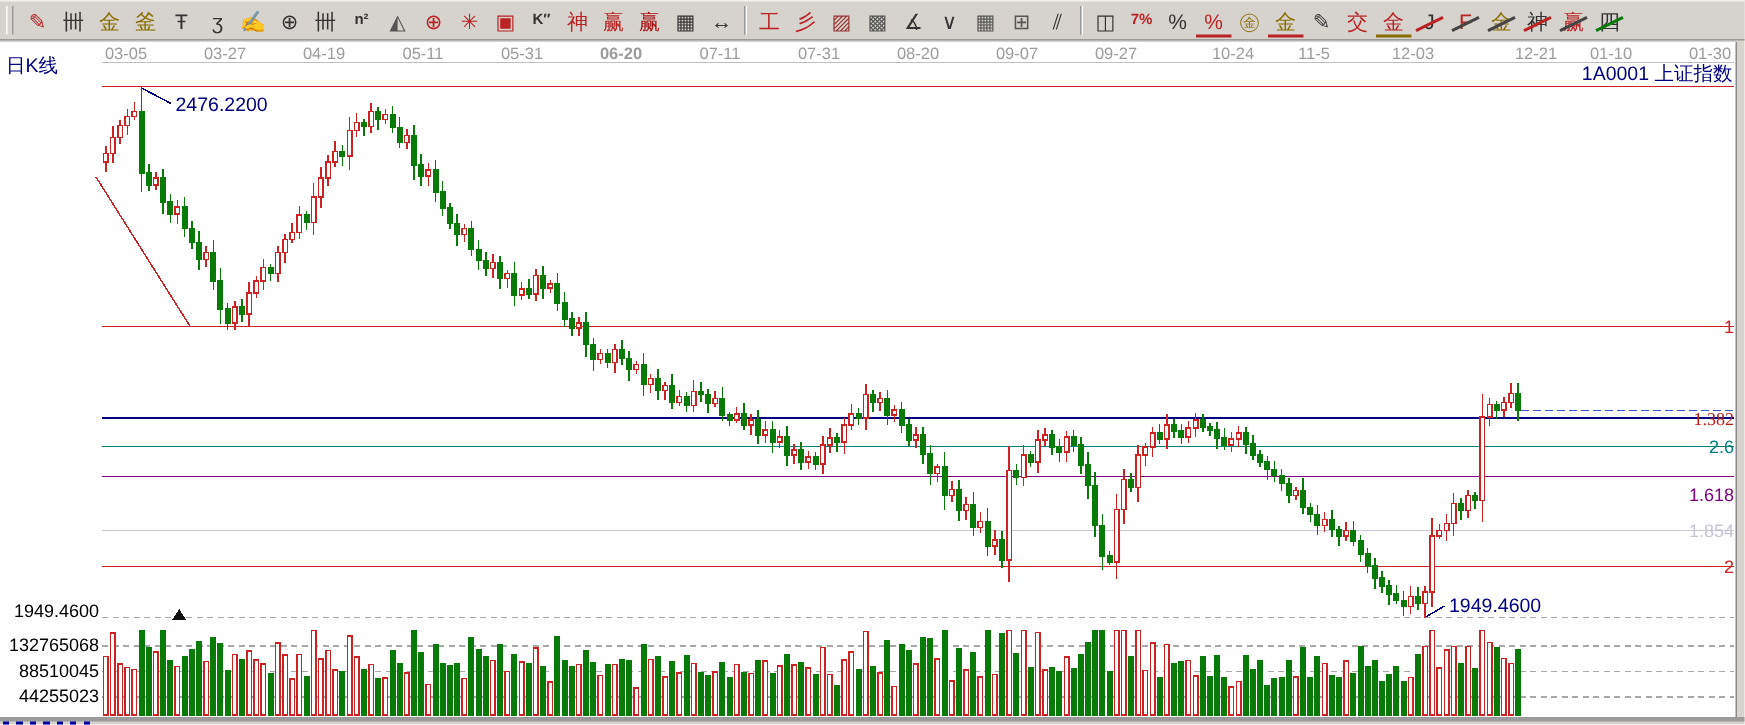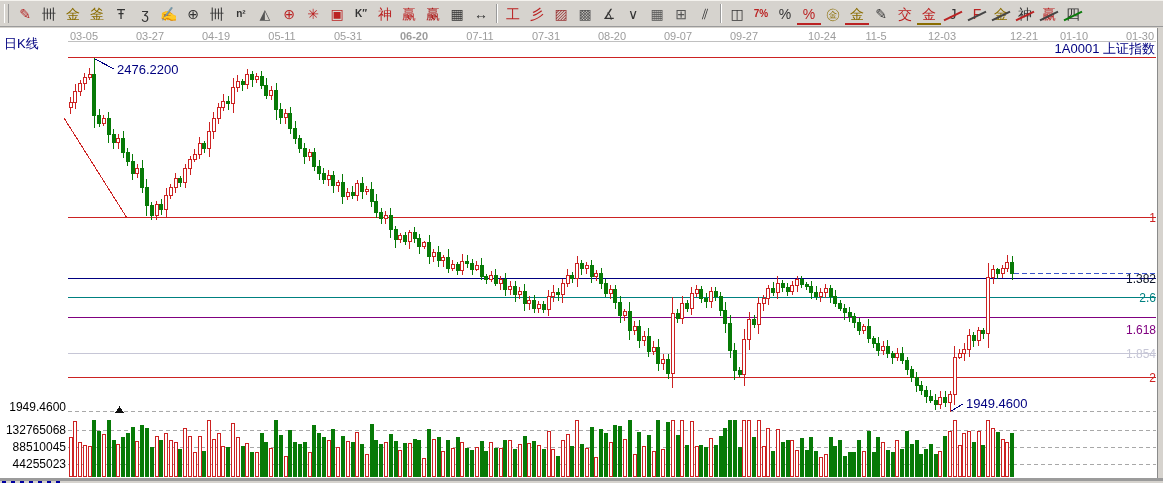--- a/index.html
+++ b/index.html
@@ -945,21 +945,21 @@
 <div class="lbl anno" style="left:966px;top:397px;">1949.4600</div>
 
 <div class="lbl scale-label" style="top:401px;">1949.4600</div>
 <div id="volticks">
     <div class="lbl scale-label" style="top: 424px;">132765068</div>
     <div class="lbl scale-label" style="top: 441px;">88510045</div>
     <div class="lbl scale-label" style="top: 458px;">44255023</div>
   </div>
 <div id="fiblabels">
     <div class="lbl fib-label" style="top: 211.5px; color: rgb(204, 34, 34);">1</div>
-    <div class="lbl fib-label" style="top: 272.5px; color: #0f172a;">1.382</div>
+    <div class="lbl fib-label" style="top: 272.5px; color: #b91c1c; font-family: Liberation Serif, serif;">1.382</div>
     <div class="lbl fib-label" style="top: 291.5px; color: rgb(0, 128, 128);">2.6</div>
     <div class="lbl fib-label" style="top: 311.5px; color: rgb(128, 0, 128); margin-top: 12px;">1.618</div>
     <div class="lbl fib-label" style="top: 347.5px; color: rgb(198, 198, 214);">1.854</div>
     <div class="lbl fib-label" style="top: 371.5px; color: rgb(204, 34, 34);">2</div>
   </div>
 
 <div class="splitter"></div>
 <div class="pane-frag"></div>
 
 </body></html>

